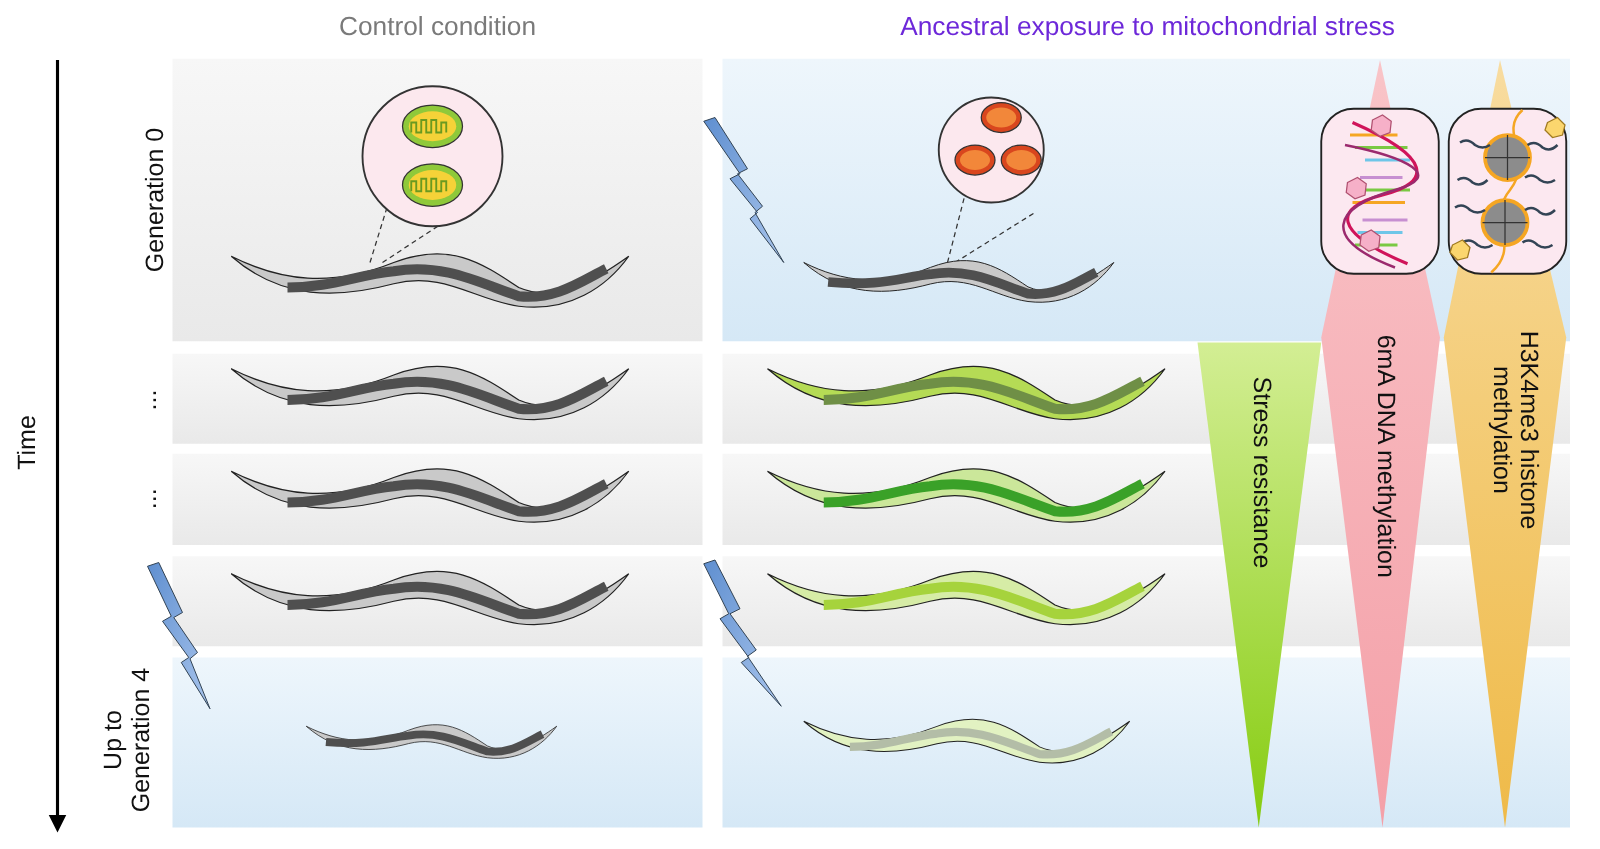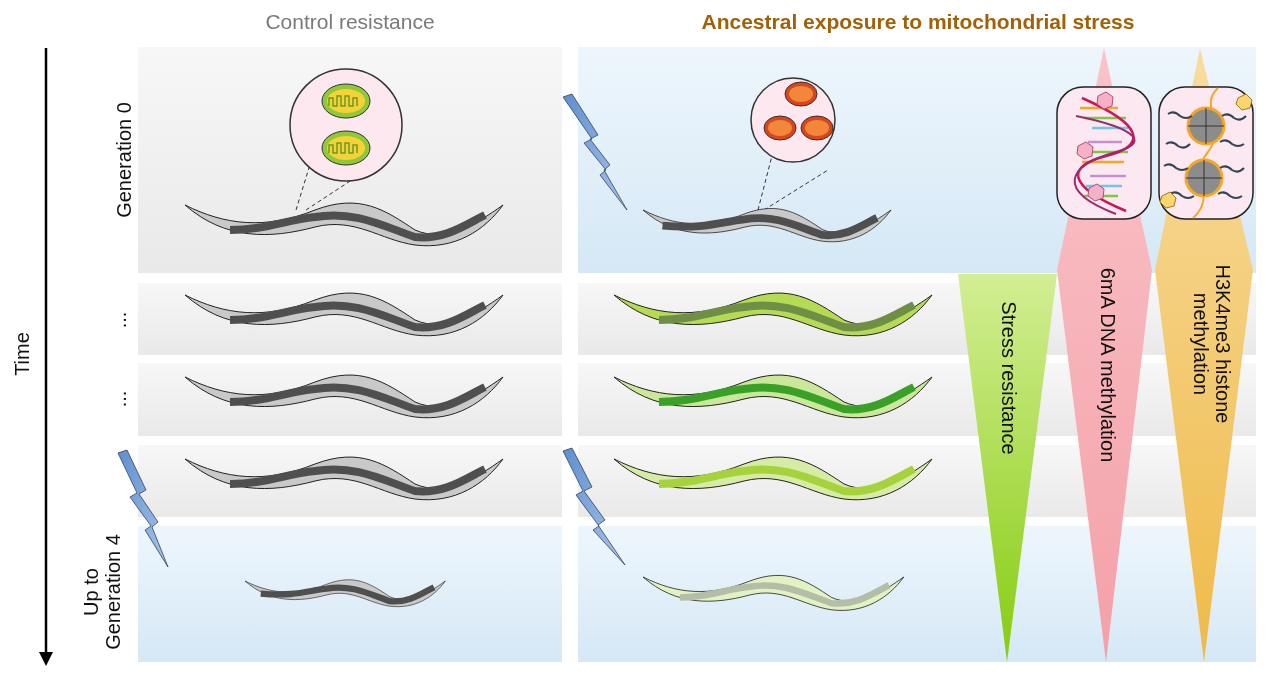--- a/index.html
+++ b/index.html
@@ -8,22 +8,22 @@
   .panel{position:absolute;}
   .gray{background:linear-gradient(#f7f7f7,#e9e9e9);}
   .blue{background:linear-gradient(#eef6fc,#d5e8f6);}
   .vlabel{position:absolute;font-size:20px;color:#111;transform:rotate(-90deg);transform-origin:center center;white-space:nowrap;text-align:center;line-height:22px;}
   .rlabel{position:absolute;font-size:20px;color:#111;transform:rotate(90deg);transform-origin:center center;white-space:nowrap;text-align:center;line-height:22px;}
   svg{position:absolute;overflow:visible;}
 </style>
 </head>
 <body>
 
-<div class="col-title" style="left: 138px; width: 424px; color: rgb(122, 122, 122);">Control resistance</div>
-<div class="col-title" style="left: 578px; width: 680px; color: #a16207; font-weight: bold;">Ancestral exposure to mitochondrial stress</div>
+<div class="col-title" style="left: 138px; width: 424px; color: rgb(122, 122, 122);">Control condition</div>
+<div class="col-title" style="left: 578px; width: 680px; color: #6d28d9;">Ancestral exposure to mitochondrial stress</div>
 
 <svg style="left:0;top:0;width:100px;height:679px;">
   <line x1="46" y1="48" x2="46" y2="654" stroke="#000" stroke-width="2.5"></line>
   <polygon points="39,652 53,652 46,666" fill="#000"></polygon>
 </svg>
 <div class="vlabel" style="left:-8px;top:343px;width:60px;height:22px;">Time</div>
 
 <div class="vlabel" style="left:55px;top:148px;width:140px;height:24px;">Generation 0</div>
 <div class="vlabel" style="left:108px;top:308px;width:24px;height:24px;">...</div>
 <div class="vlabel" style="left:108px;top:387px;width:24px;height:24px;">...</div>

